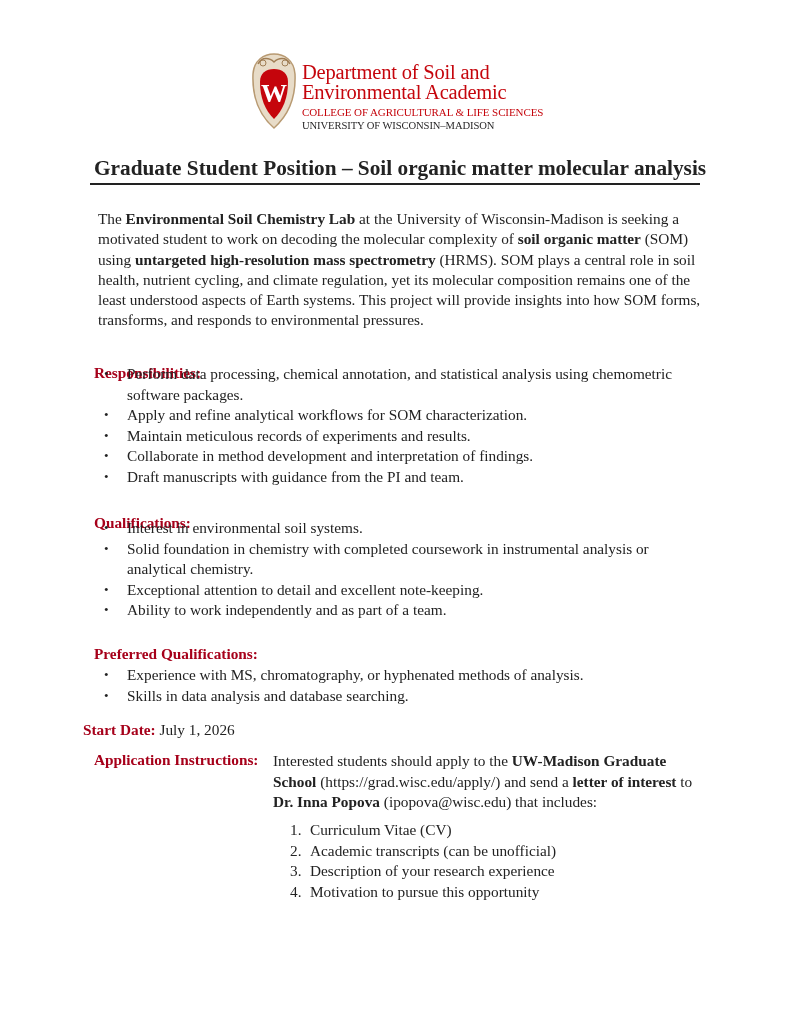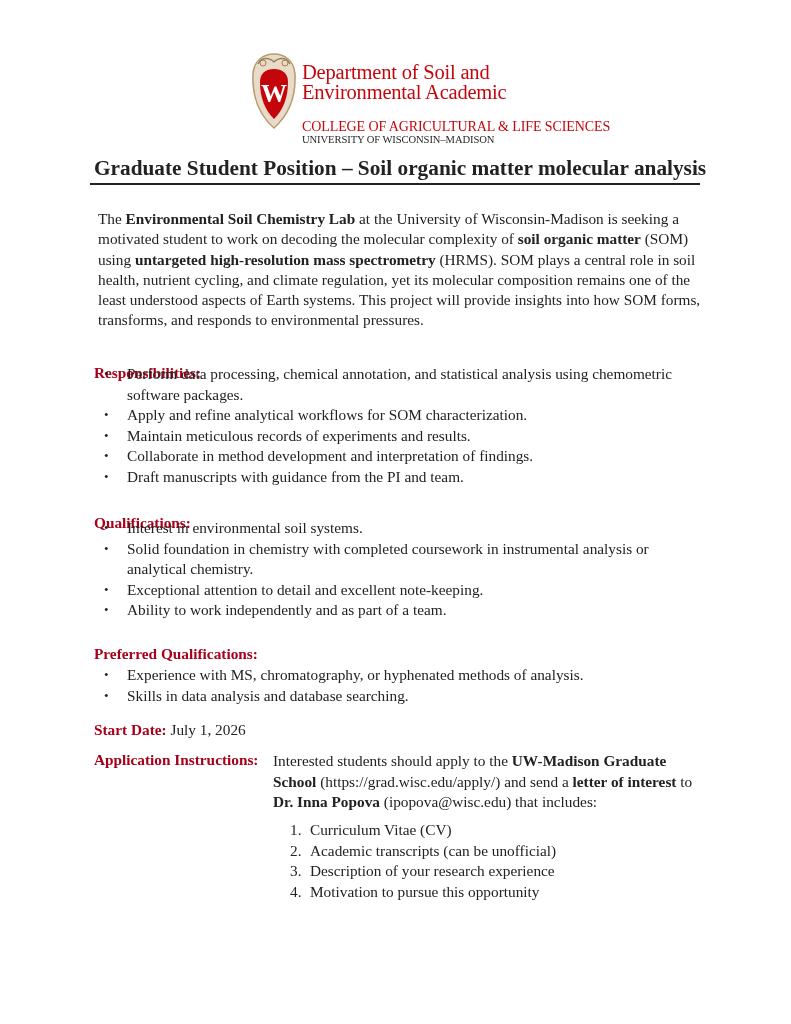--- a/index.html
+++ b/index.html
@@ -3,37 +3,37 @@
   <meta charset="utf-8">
   <style>
     html, body { margin: 0; padding: 0; background: #ffffff; }
     body { width: 791px; height: 1024px; position: relative; overflow: hidden;
            font-family: "Liberation Serif", serif; color: #222; }
     .header { position: absolute; left: 250px; top: 52px; height: 80px; }
     .crest { position: absolute; left: 0; top: 0; width: 48px; height: 78px; }
     .dept-text { position: absolute; left: 52px; top: 10px; white-space: nowrap;
                  font-family: Liberation Serif, serif; }
     .dept-line1, .dept-line2 { color: #c5050c; font-size: 20.5px; line-height: 20px; letter-spacing: -0.2px; }
-    .college { color: #c5050c; font-size: 14px; line-height: 13px; margin-top: 18px; letter-spacing: -0.1px; text-align: center; }
+    .college { color: #c5050c; font-size: 11px; line-height: 13px; margin-top: 4px; letter-spacing: -0.1px; text-align: center; }
     .univ { color: #282728; font-size: 10.6px; line-height: 13px; letter-spacing: -0.1px; }
 
     .title { position: absolute; left: 94px; top: 156px; width: 604px;
              font-size: 21.3px; font-weight: bold; color: #222; white-space: nowrap; }
     .title-rule { position: absolute; left: 90px; top: 183px; width: 610px; height: 1.5px; background: #222; }
 
     .intro { position: absolute; left: 94px; top: 205px; width: 610px;
              font-size: 15.3px; line-height: 20.3px; color: #222; }
 
     .section-head { position: absolute; left: 94px; font-size: 15.3px; font-weight: bold; color: #a6001a; }
     ul.blist { position: absolute; left: 94px; width: 610px; margin: 0; padding: 0; list-style: none;
                font-size: 15.3px; line-height: 20.6px; color: #222; }
     ul.blist li { position: relative; padding-left: 33px; }
     ul.blist li::before { content: "\2022"; position: absolute; left: 10px; top: 0; font-size: 13px; }
 
-    .start { position: absolute; left: 94px; top: 721px; font-size: 15.3px; color: #222; }
+    .start { position: absolute; left: 83px; top: 721px; font-size: 15.3px; color: #222; }
     .start .lbl { font-weight: bold; color: #a6001a; }
 
     .app-label { position: absolute; left: 94px; top: 751px; font-size: 15.3px; font-weight: bold; color: #a6001a; }
     .app-text { position: absolute; left: 273px; top: 751px; width: 420px; font-size: 15.3px; line-height: 20.6px; color: #222; }
     ol.docs { position: absolute; left: 290px; top: 820px; margin: 0; padding: 0; list-style: none;
               font-size: 15.3px; line-height: 20.7px; color: #222; }
     ol.docs li { position: relative; padding-left: 20px; }
     ol.docs li .num { position: absolute; left: 0; }
     b { font-weight: bold; }
   </style>

